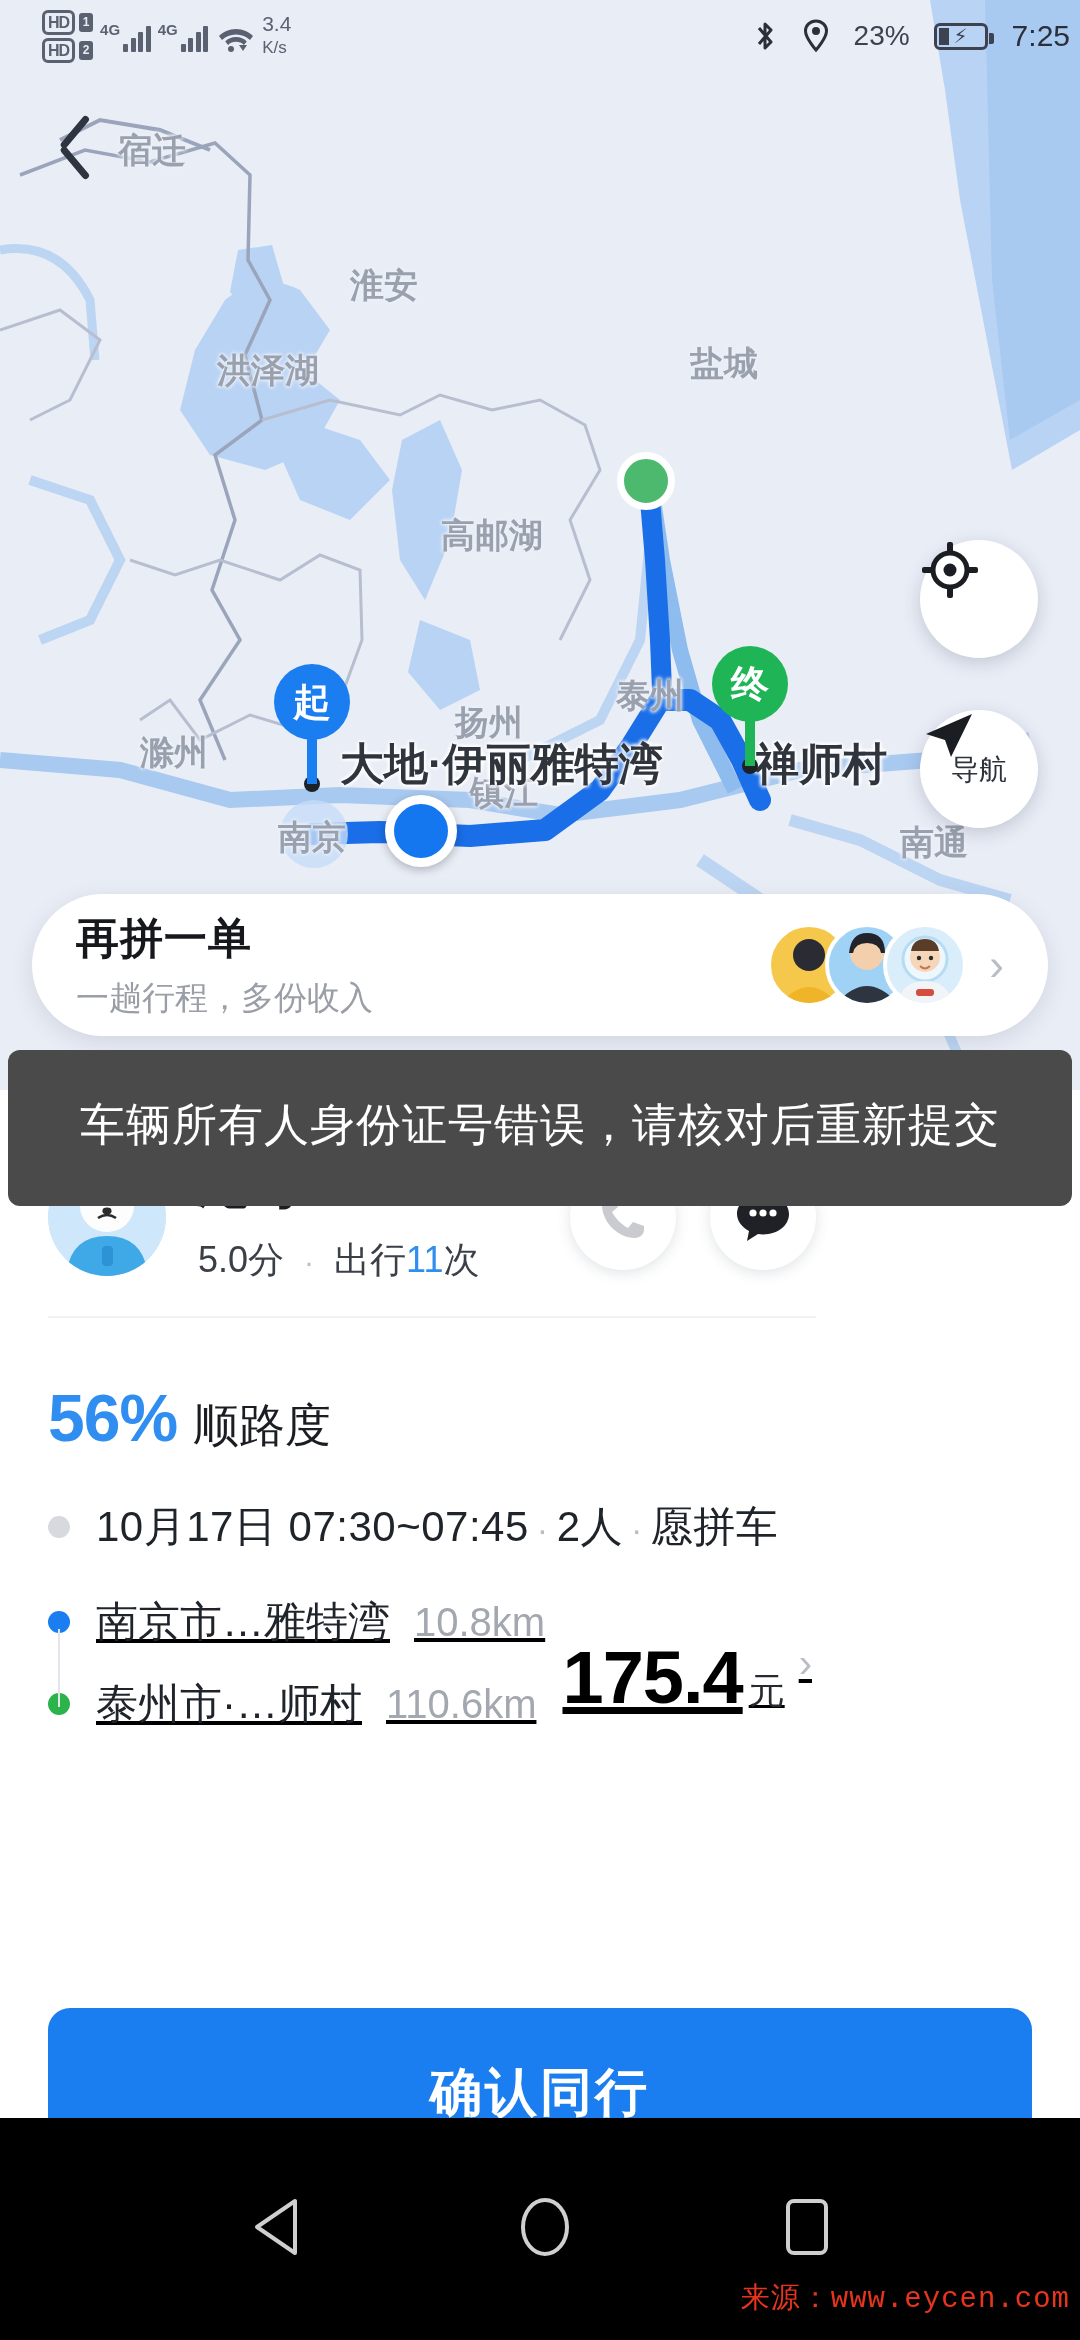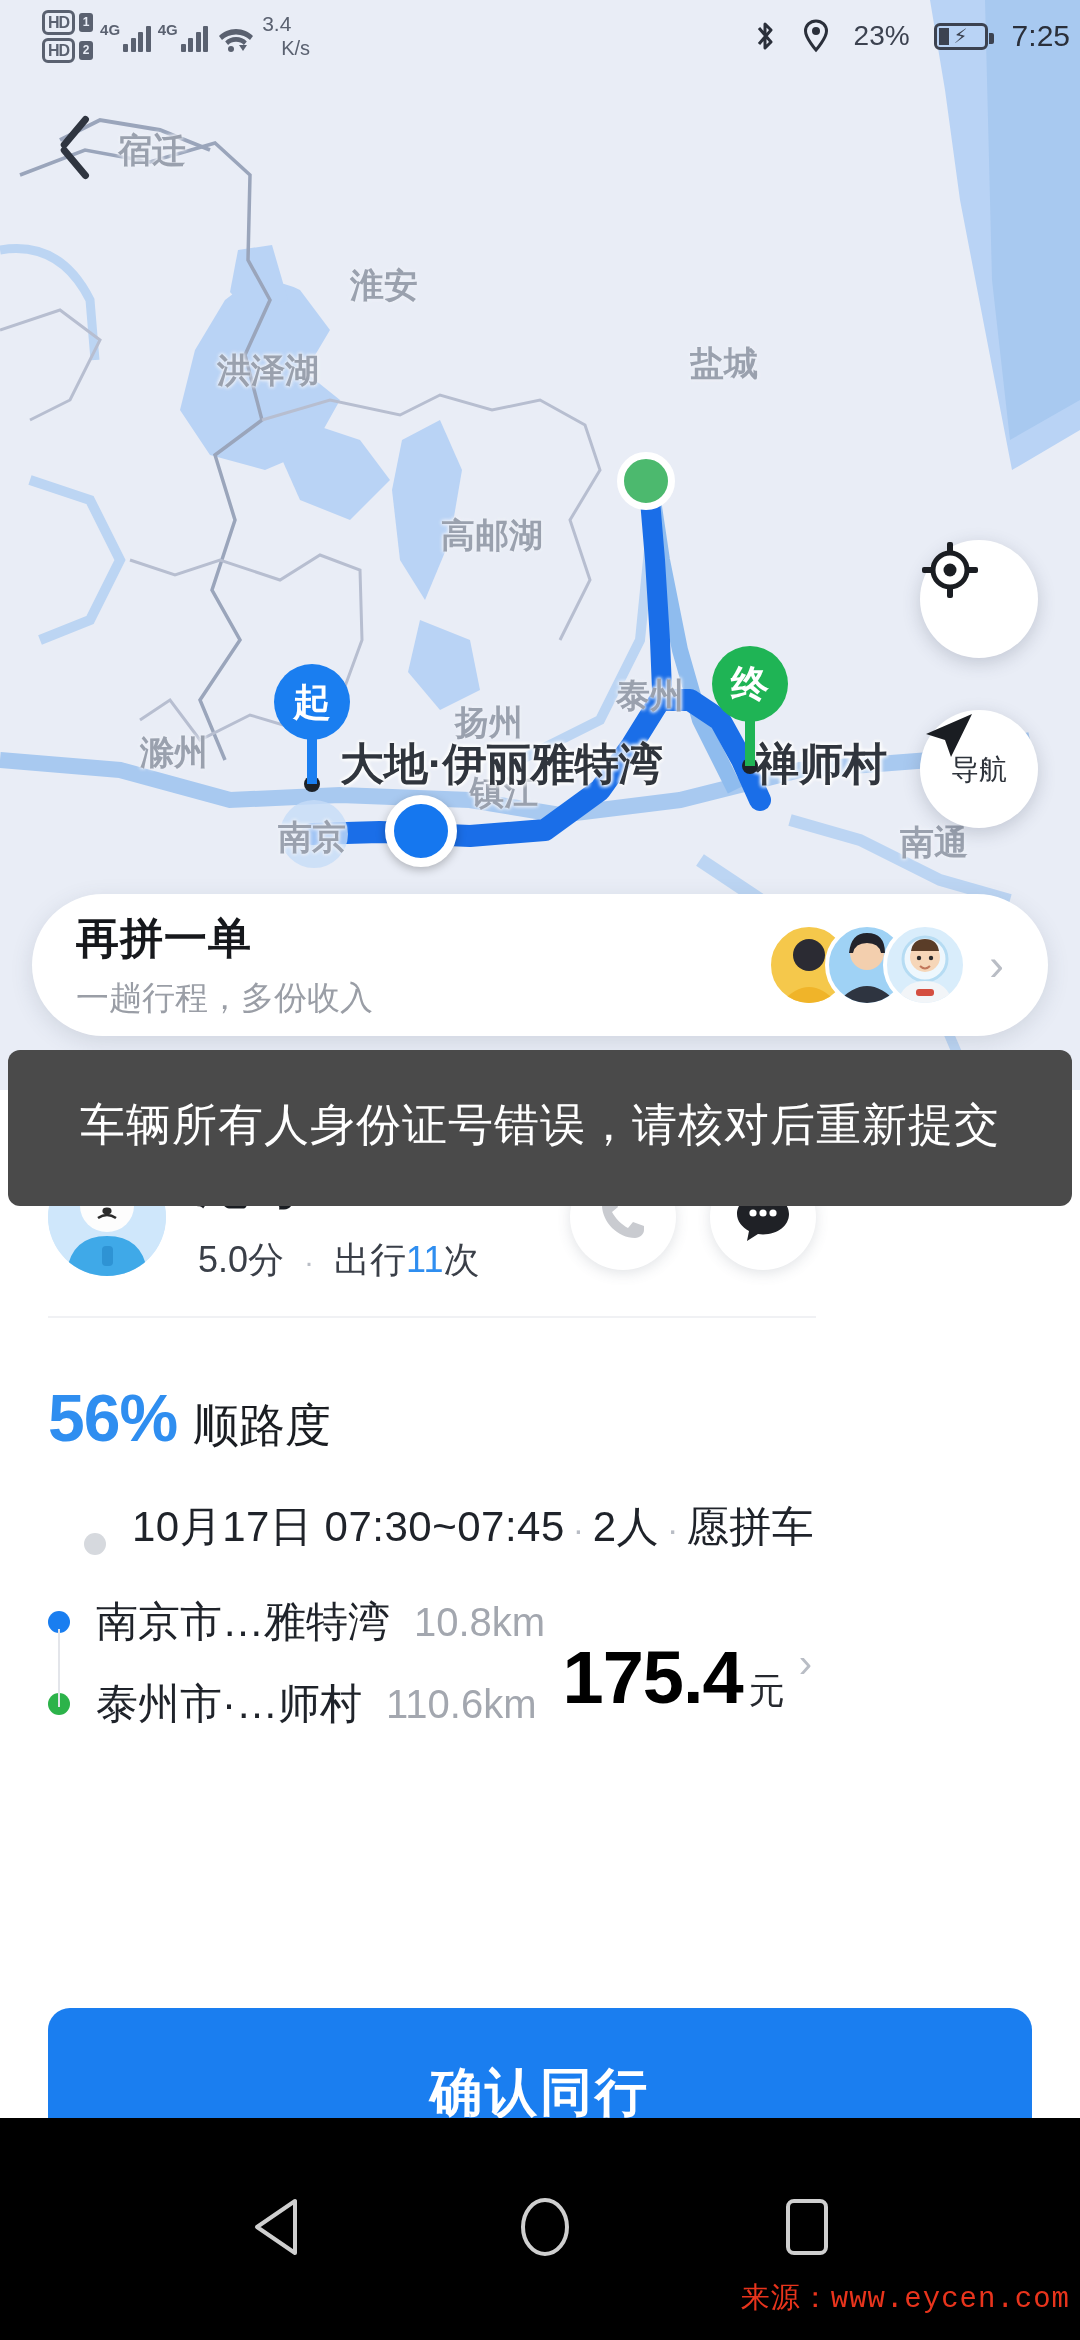--- a/index.html
+++ b/index.html
@@ -33,21 +33,21 @@
     border-radius:3px; width:14px; height:19px; line-height:19px; text-align:center;
   }
   .sig{ display:flex; align-items:flex-end; gap:3px; }
   .sig-g{ font-size:15px; color:#5a6170; font-weight:bold; margin-bottom:14px;}
   .bars{ display:flex; align-items:flex-end; gap:2.5px; height:30px;}
   .bars i{ display:block; width:5px; background:#5a6170; border-radius:1px; }
   .bars i:nth-child(1){height:8px;} .bars i:nth-child(2){height:14px;}
   .bars i:nth-child(3){height:20px;} .bars i:nth-child(4){height:26px;}
   .wifi{ width:34px; height:30px; position:relative; margin-left:2px;}
   .kbs{ color:#5a6170; font-size:21px; line-height:24px; text-align:left; margin-left:4px;}
-  .kbs small{ display:block; font-size:20px;margin-left:19px; }
+  .kbs small{ display:block; font-size:17px; }
   .pct{ color:#3c4250; font-size:28px; }
   .clock{ color:#2a2f3a; font-size:30px; }
   .batt{
     width:54px; height:27px; border:3px solid #3c4250; border-radius:6px;
     position:relative; display:flex; align-items:center; justify-content:center;
   }
   .batt:after{
     content:""; position:absolute; right:-9px; top:7px; width:5px; height:11px;
     background:#3c4250; border-radius:0 2px 2px 0;
   }
@@ -167,26 +167,26 @@
     box-shadow:0 3px 14px rgba(70,80,100,.16);
     display:flex; align-items:center; justify-content:center;
     margin-left:34px; flex:none; cursor:pointer;
   }
   .divider{ height:2px; background:#f0f1f4; margin:6px 48px 0 48px;}
 
   .matchrow{ padding:62px 48px 0 48px; display:flex; align-items:baseline;}
   .matchpct{ font-size:66px; font-weight:bold; color:#2f8ef0; letter-spacing:-1px;text-align:right;}
   .matchlbl{ font-size:46px; color:#1a1d22; margin-left:16px; }
 
-  .timerow{ display:flex; align-items:flex-end; padding:42px 48px 0 48px;margin-left:36px;}
+  .timerow{ display:flex; align-items:center; padding:42px 48px 0 48px;}
   .timedot{ width:22px; height:22px; border-radius:50%; background:#d6d9de; flex:none;}
   .timetxt{ margin-left:26px; font-size:42px; color:#1f232a; letter-spacing:.5px;}
   .timetxt .sep{ color:#b9bdc5; margin:0 8px; font-size:34px;}
 
-  .routeblock{ display:flex; padding:26px 48px 0 48px; align-items:center;}
+  .routeblock{ display:flex; padding:26px 48px 0 48px; align-items:center;text-decoration:underline;}
   .routes{ flex:1; position:relative; }
   .rline{
     position:absolute; left:10px; top:48px; width:2px; height:78px; background:#e3e5ea;
   }
   .rrow{ display:flex; align-items:center; height:82px;}
   .rdot{ width:22px; height:22px; border-radius:50%; flex:none; }
   .rdot.blue{ background:#1a7ef0; }
   .rdot.green{ background:#2cb34a; }
   .rname{ margin-left:26px; font-size:42px; color:#1f232a; white-space:nowrap;}
   .rkm{ margin-left:24px; font-size:40px; color:#a3a7af; }

